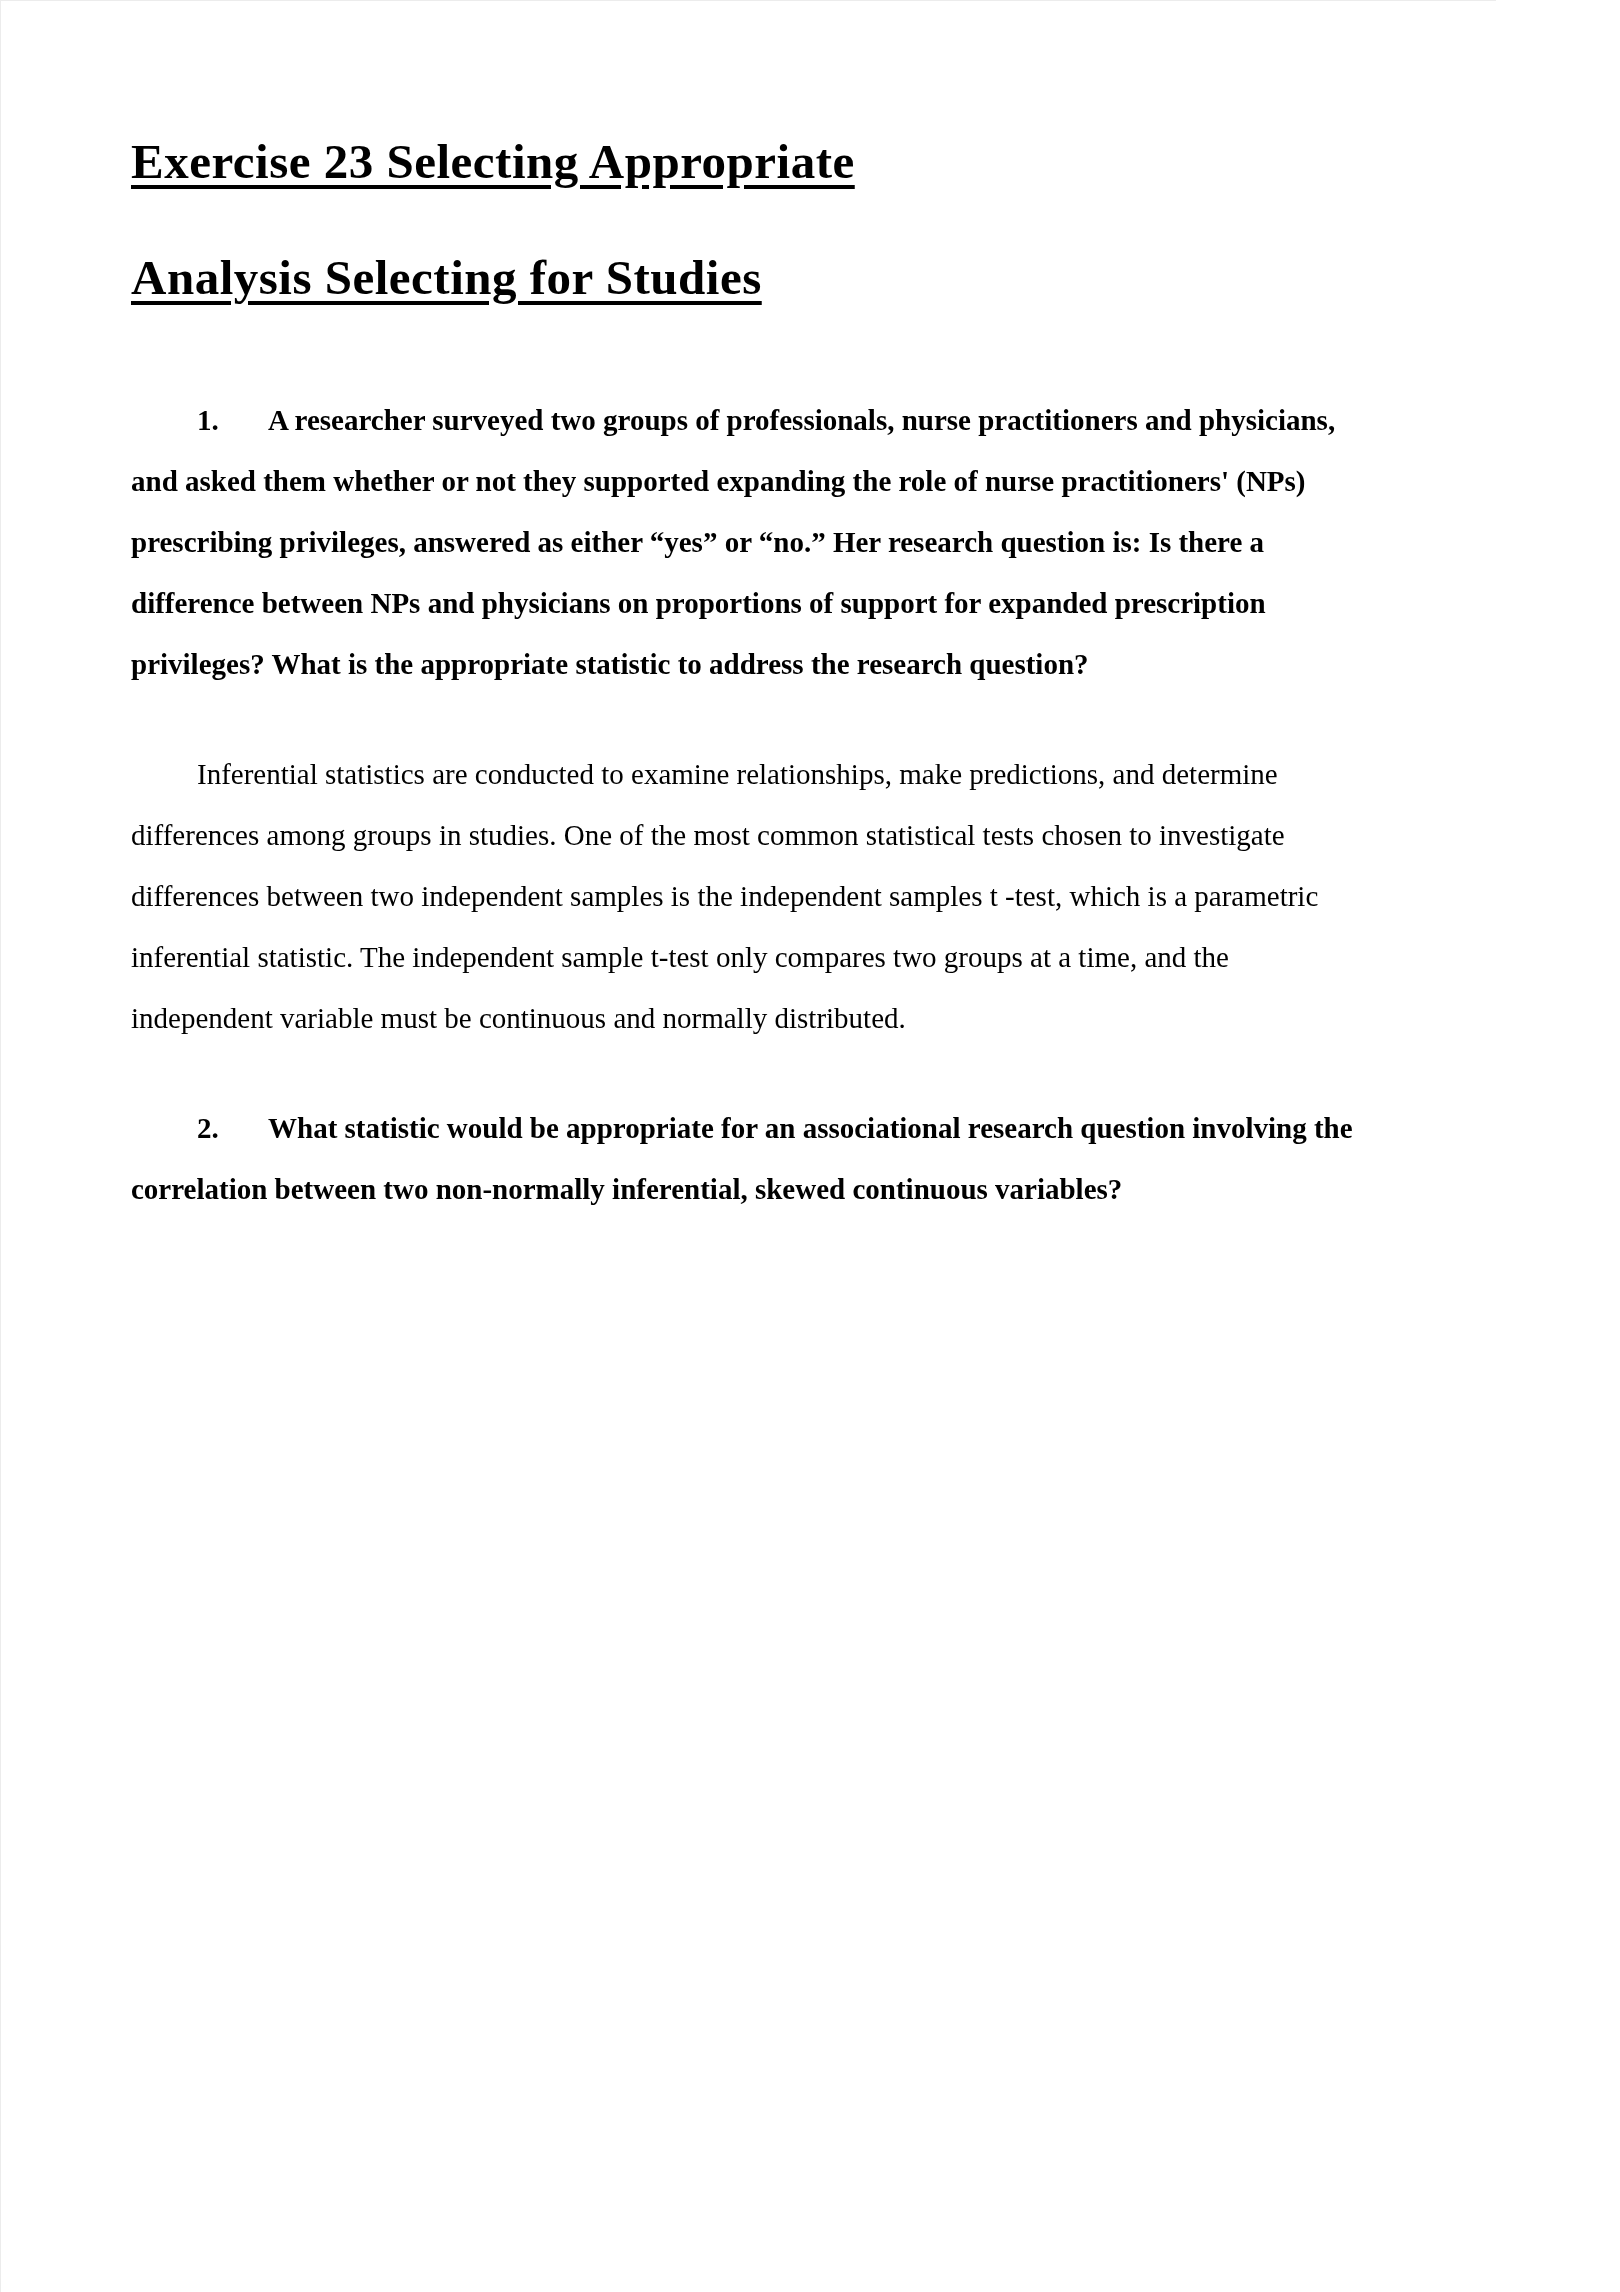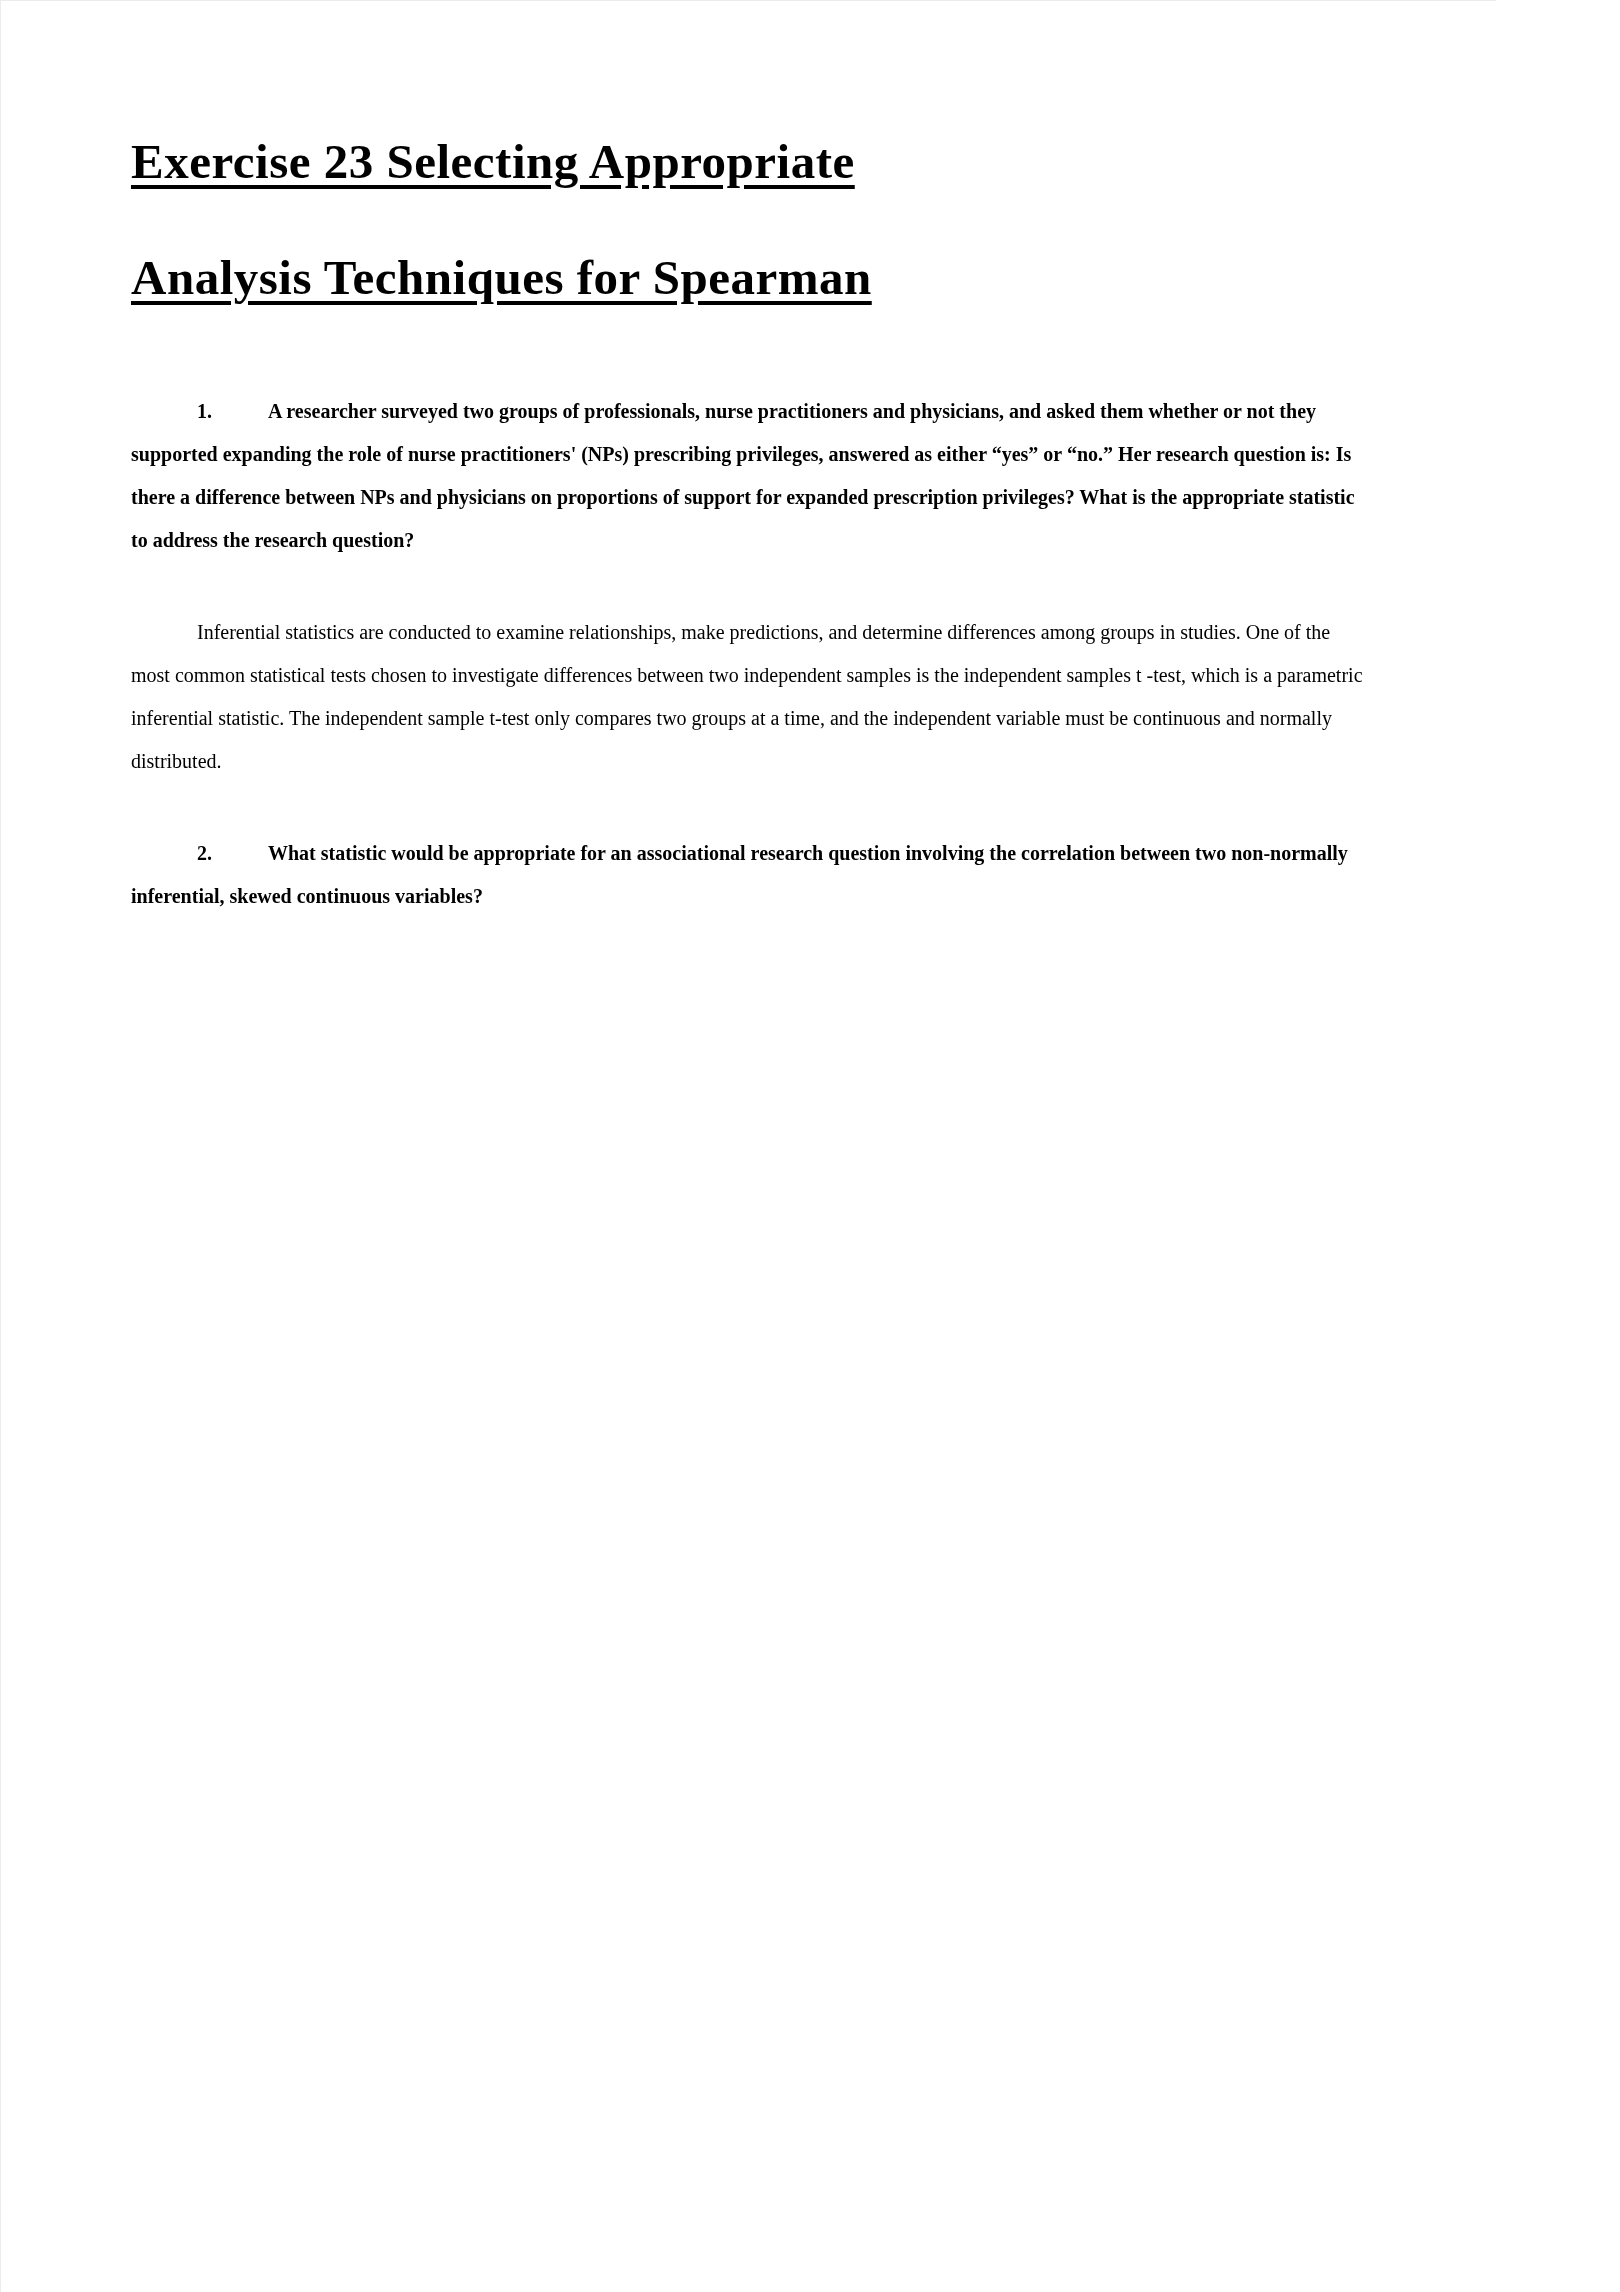--- a/index.html
+++ b/index.html
@@ -28,22 +28,22 @@
     letter-spacing: 0.5px;
   }
   h1.doc-title .title-line {
     display: block;
     text-decoration: underline;
     text-decoration-thickness: 3.9px;
     text-underline-offset: 6.9px;
   }
   p {
     margin: 49px 0 0 0;
-    font-size: 20px;
-    line-height: 43px;
+    font-size: 29px;
+    line-height: 61px;
   }
   p.question {
     font-weight: bold;
   }
   .qnum {
     display: inline-block;
     margin-left: 66px;
     width: 71px;
     font-weight: bold;
   }
@@ -54,21 +54,21 @@
     text-align: justify;
   }
 </style>
 </head>
 <body>
 
 <div class="page">
 
   <h1 class="doc-title">
     <span class="title-line">Exercise 23 Selecting Appropriate</span>
-    <span class="title-line">Analysis Techniques for Spearman</span>
+    <span class="title-line">Analysis Selecting for Studies</span>
   </h1>
 
   <p class="question">
     <span class="qnum">1.</span><span>A researcher surveyed two groups of professionals, nurse practitioners and physicians, and asked them whether or not they supported expanding the role of nurse practitioners' (NPs) prescribing privileges, answered as either “yes” or “no.” Her research question is: Is there a difference between NPs and physicians on proportions of support for expanded prescription privileges? What is the appropriate statistic to address the research question?</span>
   </p>
 
   <p class="answer">Inferential statistics are conducted to examine relationships, make predictions, and determine differences among groups in studies. One of the most common statistical tests chosen to investigate differences between two independent samples is the independent samples t -test, which is a parametric inferential statistic. The independent sample t-test only compares two groups at a time, and the independent variable must be continuous and normally distributed.</p>
 
   <p class="question">
     <span class="qnum">2.</span><span>What statistic would be appropriate for an associational research question involving the correlation between two non-normally inferential, skewed continuous variables?</span>

